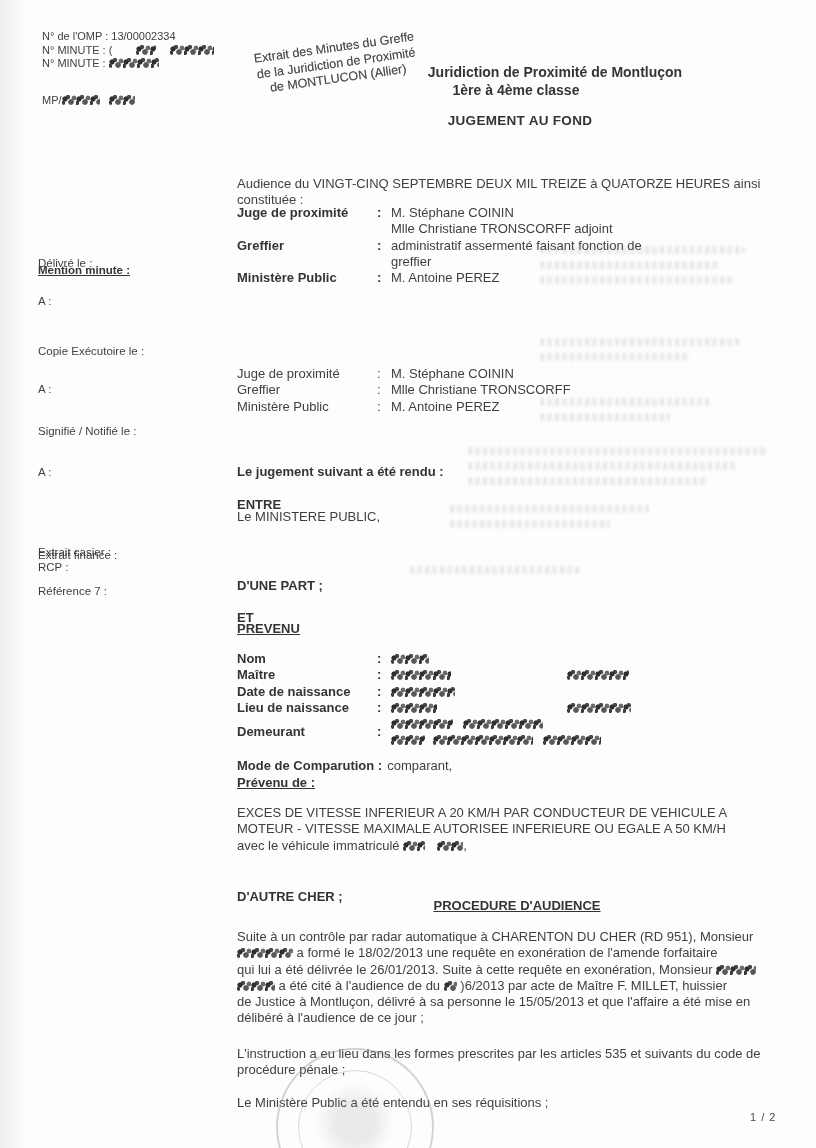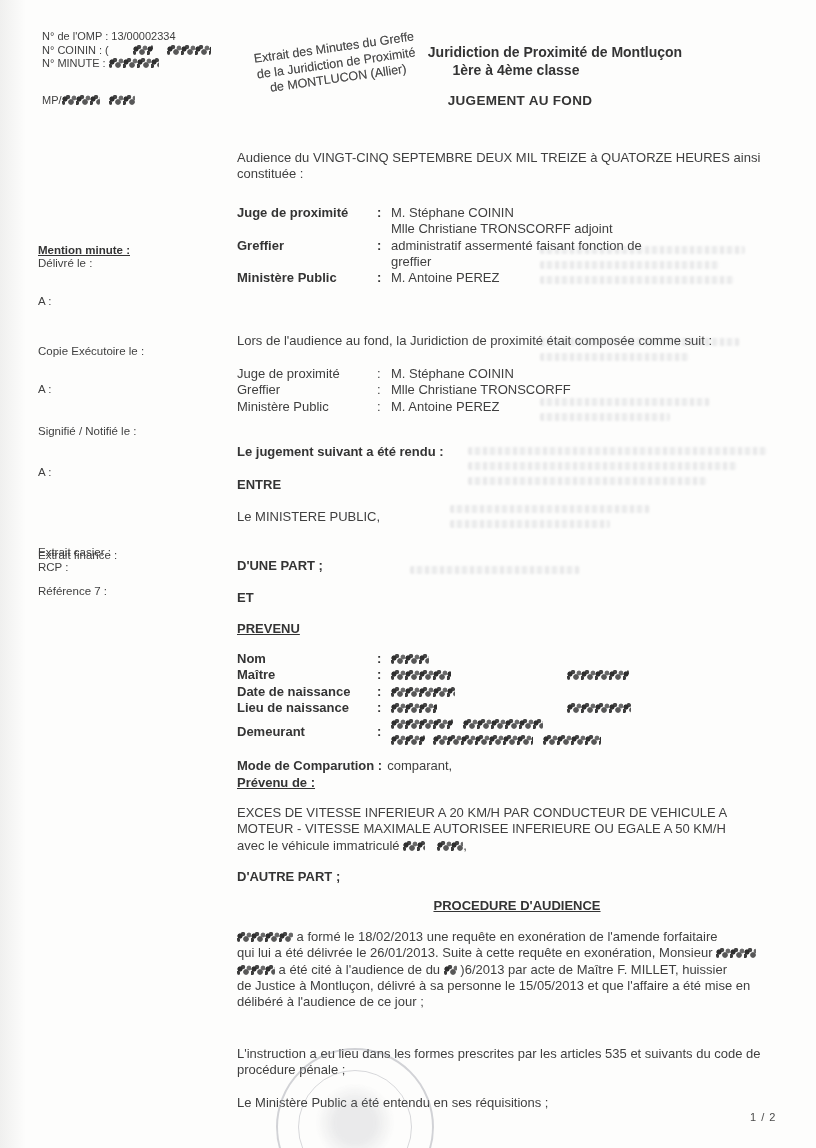--- a/index.html
+++ b/index.html
@@ -1,21 +1,21 @@
 <!DOCTYPE html>
 <html><head>
 <meta charset="utf-8">
 <style>
   html,body{margin:0;padding:0;background:#ffffff;}
   .page{position:relative;width:816px;height:1148px;background:#fdfdfc;overflow:hidden;
         font-family:"Liberation Sans", sans-serif;color:#3f3f3f;font-size:13px;line-height:16.3px;}
   .page::before{content:"";position:absolute;left:0;top:0;bottom:0;width:26px;
         background:linear-gradient(90deg, rgba(120,120,118,0.10), rgba(120,120,118,0));pointer-events:none;}
   .abs{position:absolute;}
-  .b{font-weight:bold;color:#343434;}
+  .b{font-weight:bold;color:#343434;margin-top:20px;}
   .u{text-decoration:underline;}
   .center{text-align:center;}
 
   
   #meta{left:42px;top:30px;font-size:11px;line-height:13.5px;}
   #mp-line{left:42px;top:94px;font-size:11px;line-height:13.5px;}
 
   
   #stamp{left:224px;top:56px;width:220px;transform:rotate(-8deg);transform-origin:left top;
          font-size:12.5px;line-height:15.5px;color:#4a4a4a;text-align:center;
@@ -69,21 +69,21 @@
   #page-num{left:750px;top:1109px;font-size:11px;letter-spacing:1px;color:#4a4a4a;}
   #comparution .val{margin-left:5px;}
 </style>
 </head>
 <body>
 
 <div class="page">
 
   <div class="abs" id="meta">
       <div class="tline"><span>N° de l'OMP : 13/00002334</span></div>
-      <div class="tline"><span>N° COININ : (</span><span class="redact" style="width: 20px; margin-left: 24px;"></span><span class="redact" style="width: 44px; margin-left: 14px;"></span></div>
+      <div class="tline"><span>N° MINUTE : (</span><span class="redact" style="width: 20px; margin-left: 24px;"></span><span class="redact" style="width: 44px; margin-left: 14px;"></span></div>
       <div class="tline"><span>N° MINUTE : </span><span class="redact" style="width: 50px;"></span></div>
     </div>
   <div class="abs" id="mp-line">
       <div class="tline"><span>MP/</span><span class="redact" style="width: 38px;"></span><span class="redact" style="width: 26px; margin-left: 9px;"></span></div>
     </div>
 
   <div class="abs" id="stamp">
     <div>Extrait des Minutes du Greffe</div>
     <div>de la Juridiction de Proximité</div>
     <div>de MONTLUCON (Allier)</div>
@@ -98,41 +98,40 @@
   <div class="abs mlabel" style="top:295px">A :</div>
   <div class="abs mlabel" style="top:345px">Copie Exécutoire le :</div>
   <div class="abs mlabel" style="top:383px">A :</div>
   <div class="abs mlabel" style="top:425px">Signifié / Notifié le :</div>
   <div class="abs mlabel" style="top:466px">A :</div>
   <div class="abs mlabel" style="top:549px">Extrait finance :</div>
   <div class="abs mlabel" style="top:561px">RCP :</div>
   <div class="abs mlabel" style="top:546px">Extrait casier :</div>
   <div class="abs mlabel" style="top:585px">Référence 7 :</div>
 
-  <div class="abs main-block" style="top:150px">Audience du VINGT-CINQ SEPTEMBRE DEUX MIL TREIZE à QUATORZE HEURES ainsi constituée :</div>
+  <div class="abs main-block" style="top:176px">Audience du VINGT-CINQ SEPTEMBRE DEUX MIL TREIZE à QUATORZE HEURES ainsi constituée :</div>
 
   <div class="abs main-block kv-bold" style="top:205px">
       <div class="kv-row">
         <span class="kv-label">Juge de proximité</span>
         <span class="kv-colon">:</span>
         <span class="kv-value"><span>M. Stéphane COININ</span></span>
       </div>
       <div class="kv-row">
         <span class="kv-label">Greffier</span>
         <span class="kv-colon">:</span>
         <span class="kv-value"><span>Mlle Christiane TRONSCORFF adjoint administratif assermenté faisant fonction de greffier</span></span>
       </div>
       <div class="kv-row">
         <span class="kv-label">Ministère Public</span>
         <span class="kv-colon">:</span>
         <span class="kv-value"><span>M. Antoine PEREZ</span></span>
       </div>
     </div>
 
-  <div class="abs main-block" style="top:333px">Lors de l'audience au fond, la Juridiction de proximité était composée comme suit :</div>
 
   <div class="abs main-block" style="top:366px">
       <div class="kv-row">
         <span class="kv-label">Juge de proximité</span>
         <span class="kv-colon">:</span>
         <span class="kv-value"><span>M. Stéphane COININ</span></span>
       </div>
       <div class="kv-row">
         <span class="kv-label">Greffier</span>
         <span class="kv-colon">:</span>
@@ -188,27 +187,28 @@
 
   <div class="abs main-block" style="top:775px">
     <span class="b u">Prévenu de :</span>
   </div>
   <div class="abs main-block" style="top:805px">
       <div class="tline"><span>EXCES DE VITESSE INFERIEUR A 20 KM/H PAR CONDUCTEUR DE VEHICULE A</span></div>
       <div class="tline"><span>MOTEUR - VITESSE MAXIMALE AUTORISEE INFERIEURE OU EGALE A 50 KM/H</span></div>
       <div class="tline"><span>avec le véhicule immatriculé </span><span class="redact" style="width: 22px;"></span><span class="redact" style="width: 26px; margin-left: 12px;"></span><span>,</span></div>
     </div>
 
-  <div class="abs main-block b" style="top:869px">D'AUTRE PART ;</div>
+  <div class="abs main-block b" style="top:869px">D'AUTRE CHER ;</div>
 
   <div class="abs main-block center" style="top:898px">
     <span class="b u">PROCEDURE D'AUDIENCE</span>
   </div>
 
   <div class="abs main-block" style="top:929px">
+      <div class="tline"><span>Suite à un contrôle par radar automatique à CHARENTON DU CHER (RD 951), Monsieur</span></div>
       <div class="tline"><span class="redact" style="width: 56px;"></span><span> a formé le 18/02/2013 une requête en exonération de l'amende forfaitaire</span></div>
       <div class="tline"><span>qui lui a été délivrée le 26/01/2013. Suite à cette requête en exonération, Monsieur </span><span class="redact" style="width: 40px;"></span></div>
       <div class="tline"><span class="redact" style="width: 38px;"></span><span> a été cité à l'audience de du </span><span class="redact" style="width: 13px;"></span><span> )6/2013 par acte de Maître F. MILLET, huissier</span></div>
       <div class="tline"><span>de Justice à Montluçon, délivré à sa personne le 15/05/2013 et que l'affaire a été mise en</span></div>
       <div class="tline"><span>délibéré à l'audience de ce jour ;</span></div>
     </div>
 
   <div class="abs main-block" style="top:1046px">L'instruction a eu lieu dans les formes prescrites par les articles 535 et suivants du code de procédure pénale ;</div>
   <div class="abs main-block" style="top:1095px">Le Ministère Public a été entendu en ses réquisitions ;</div>
 

